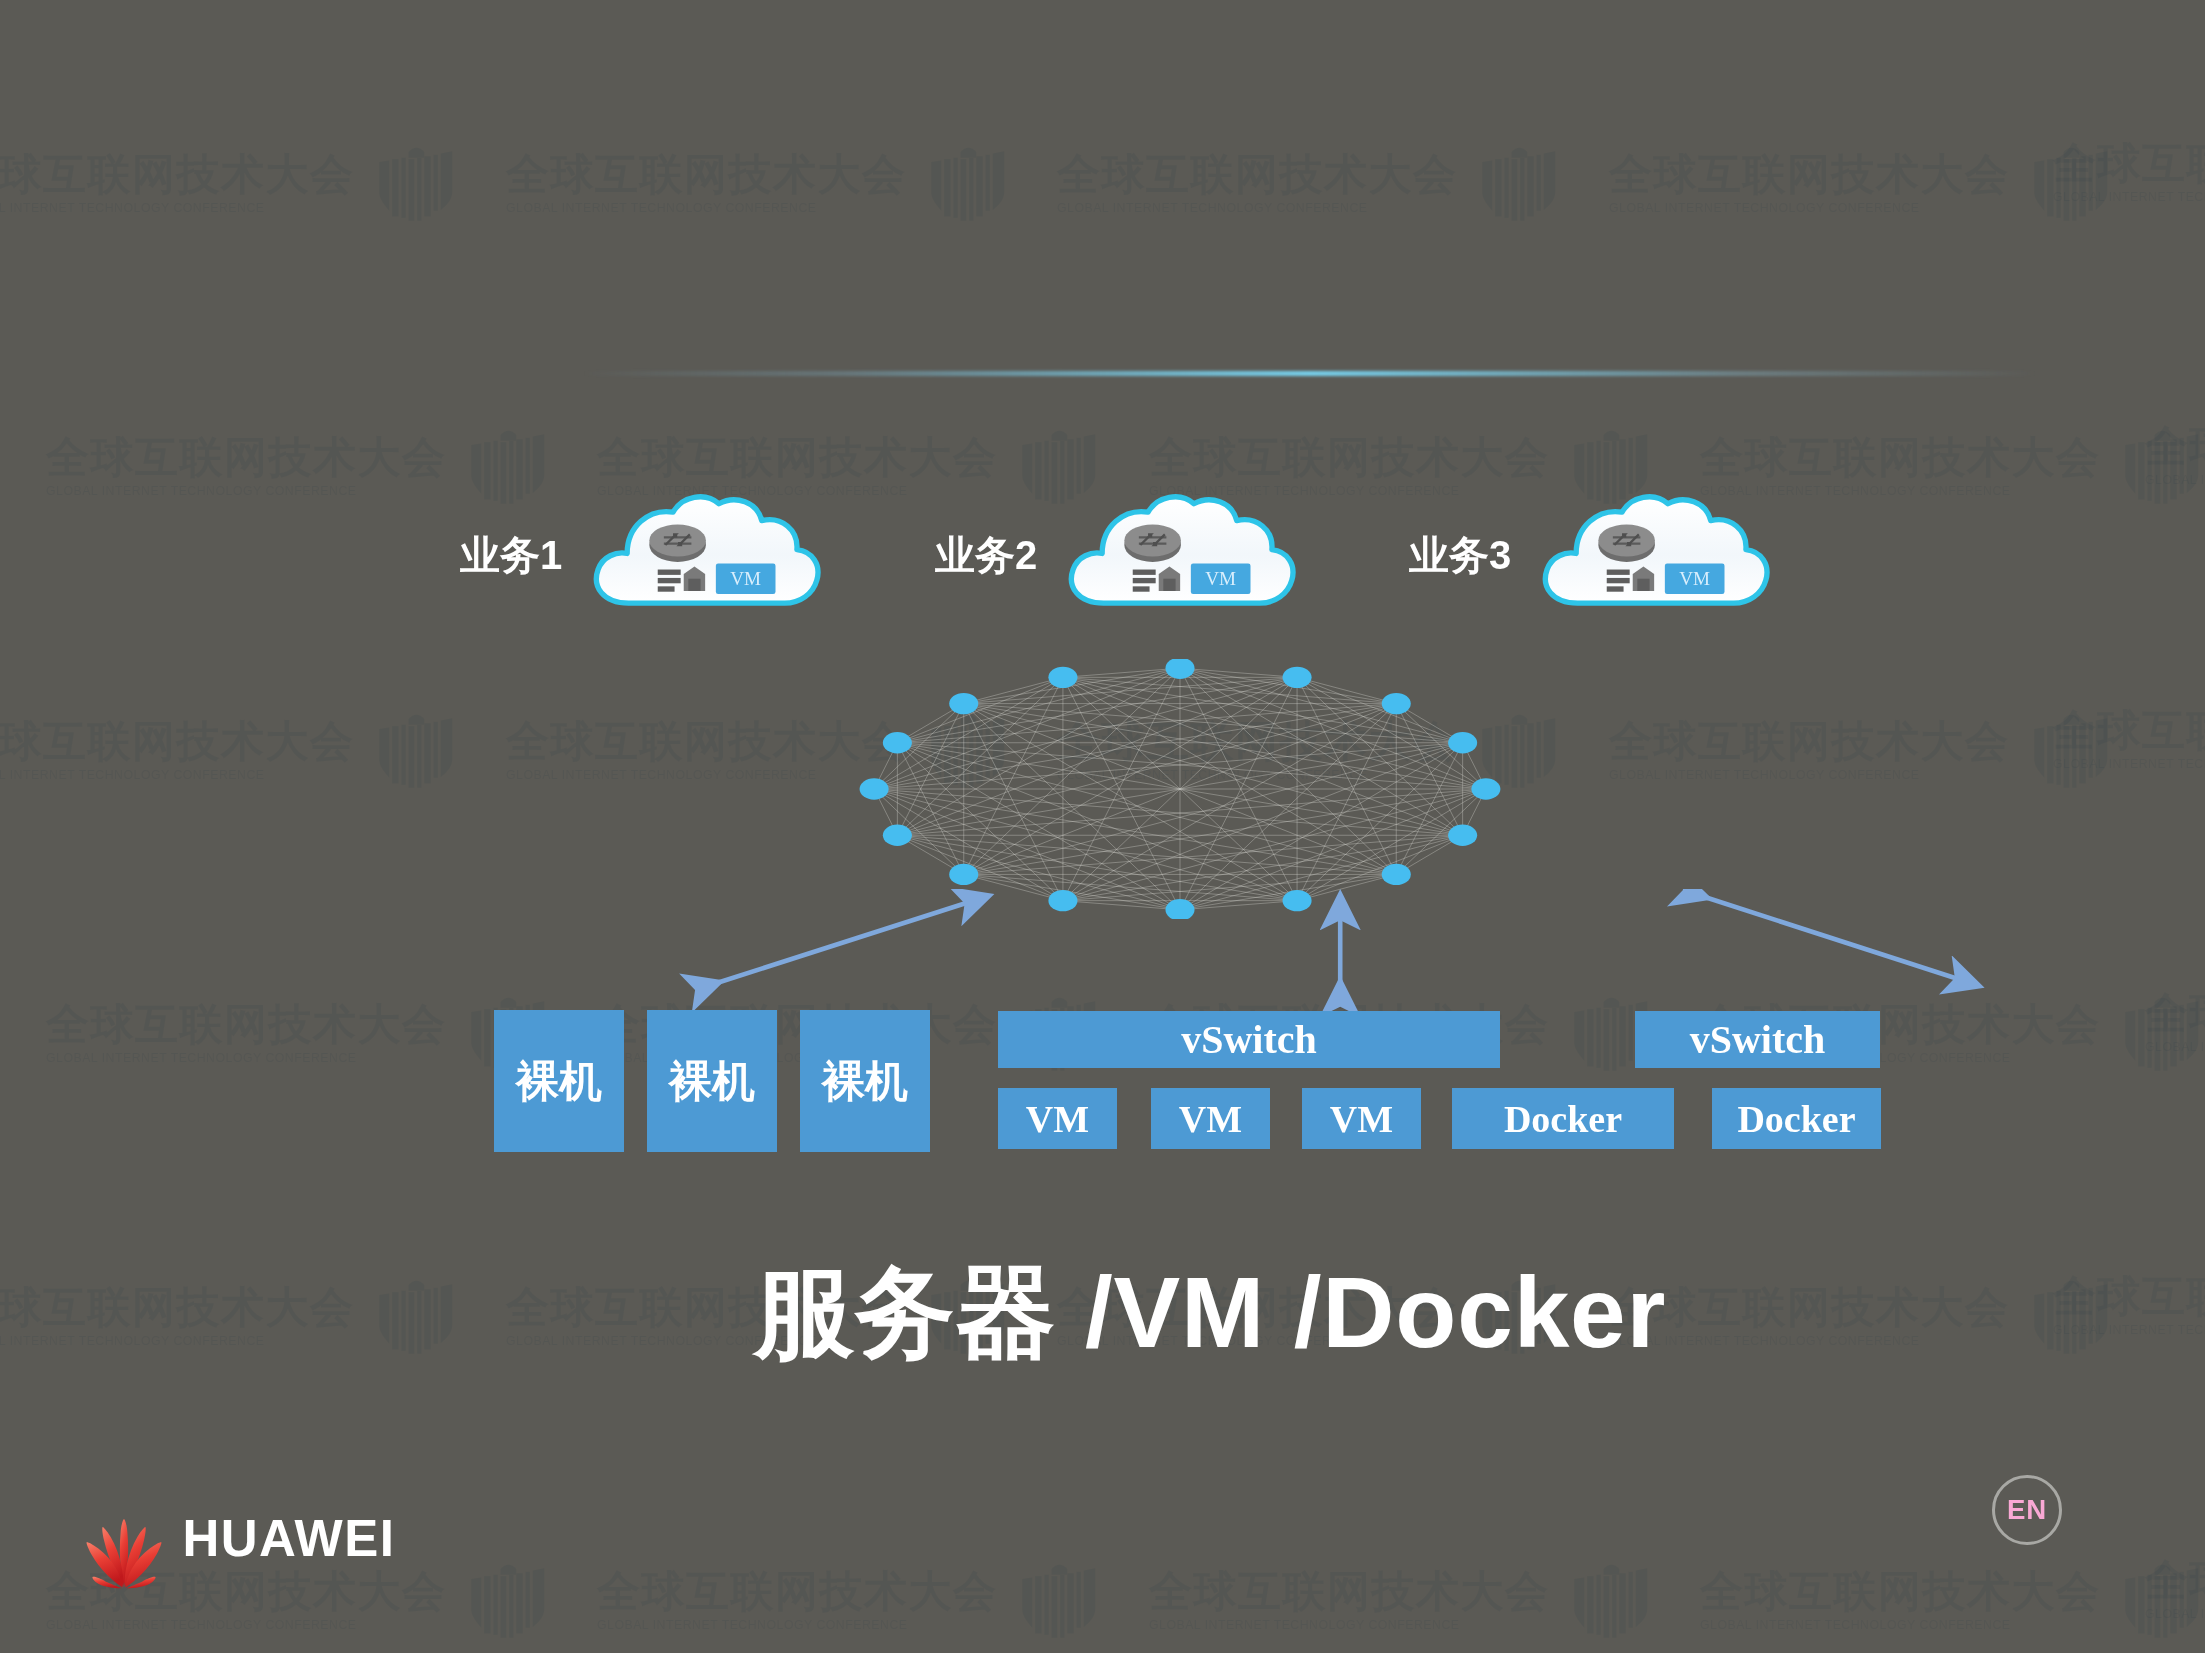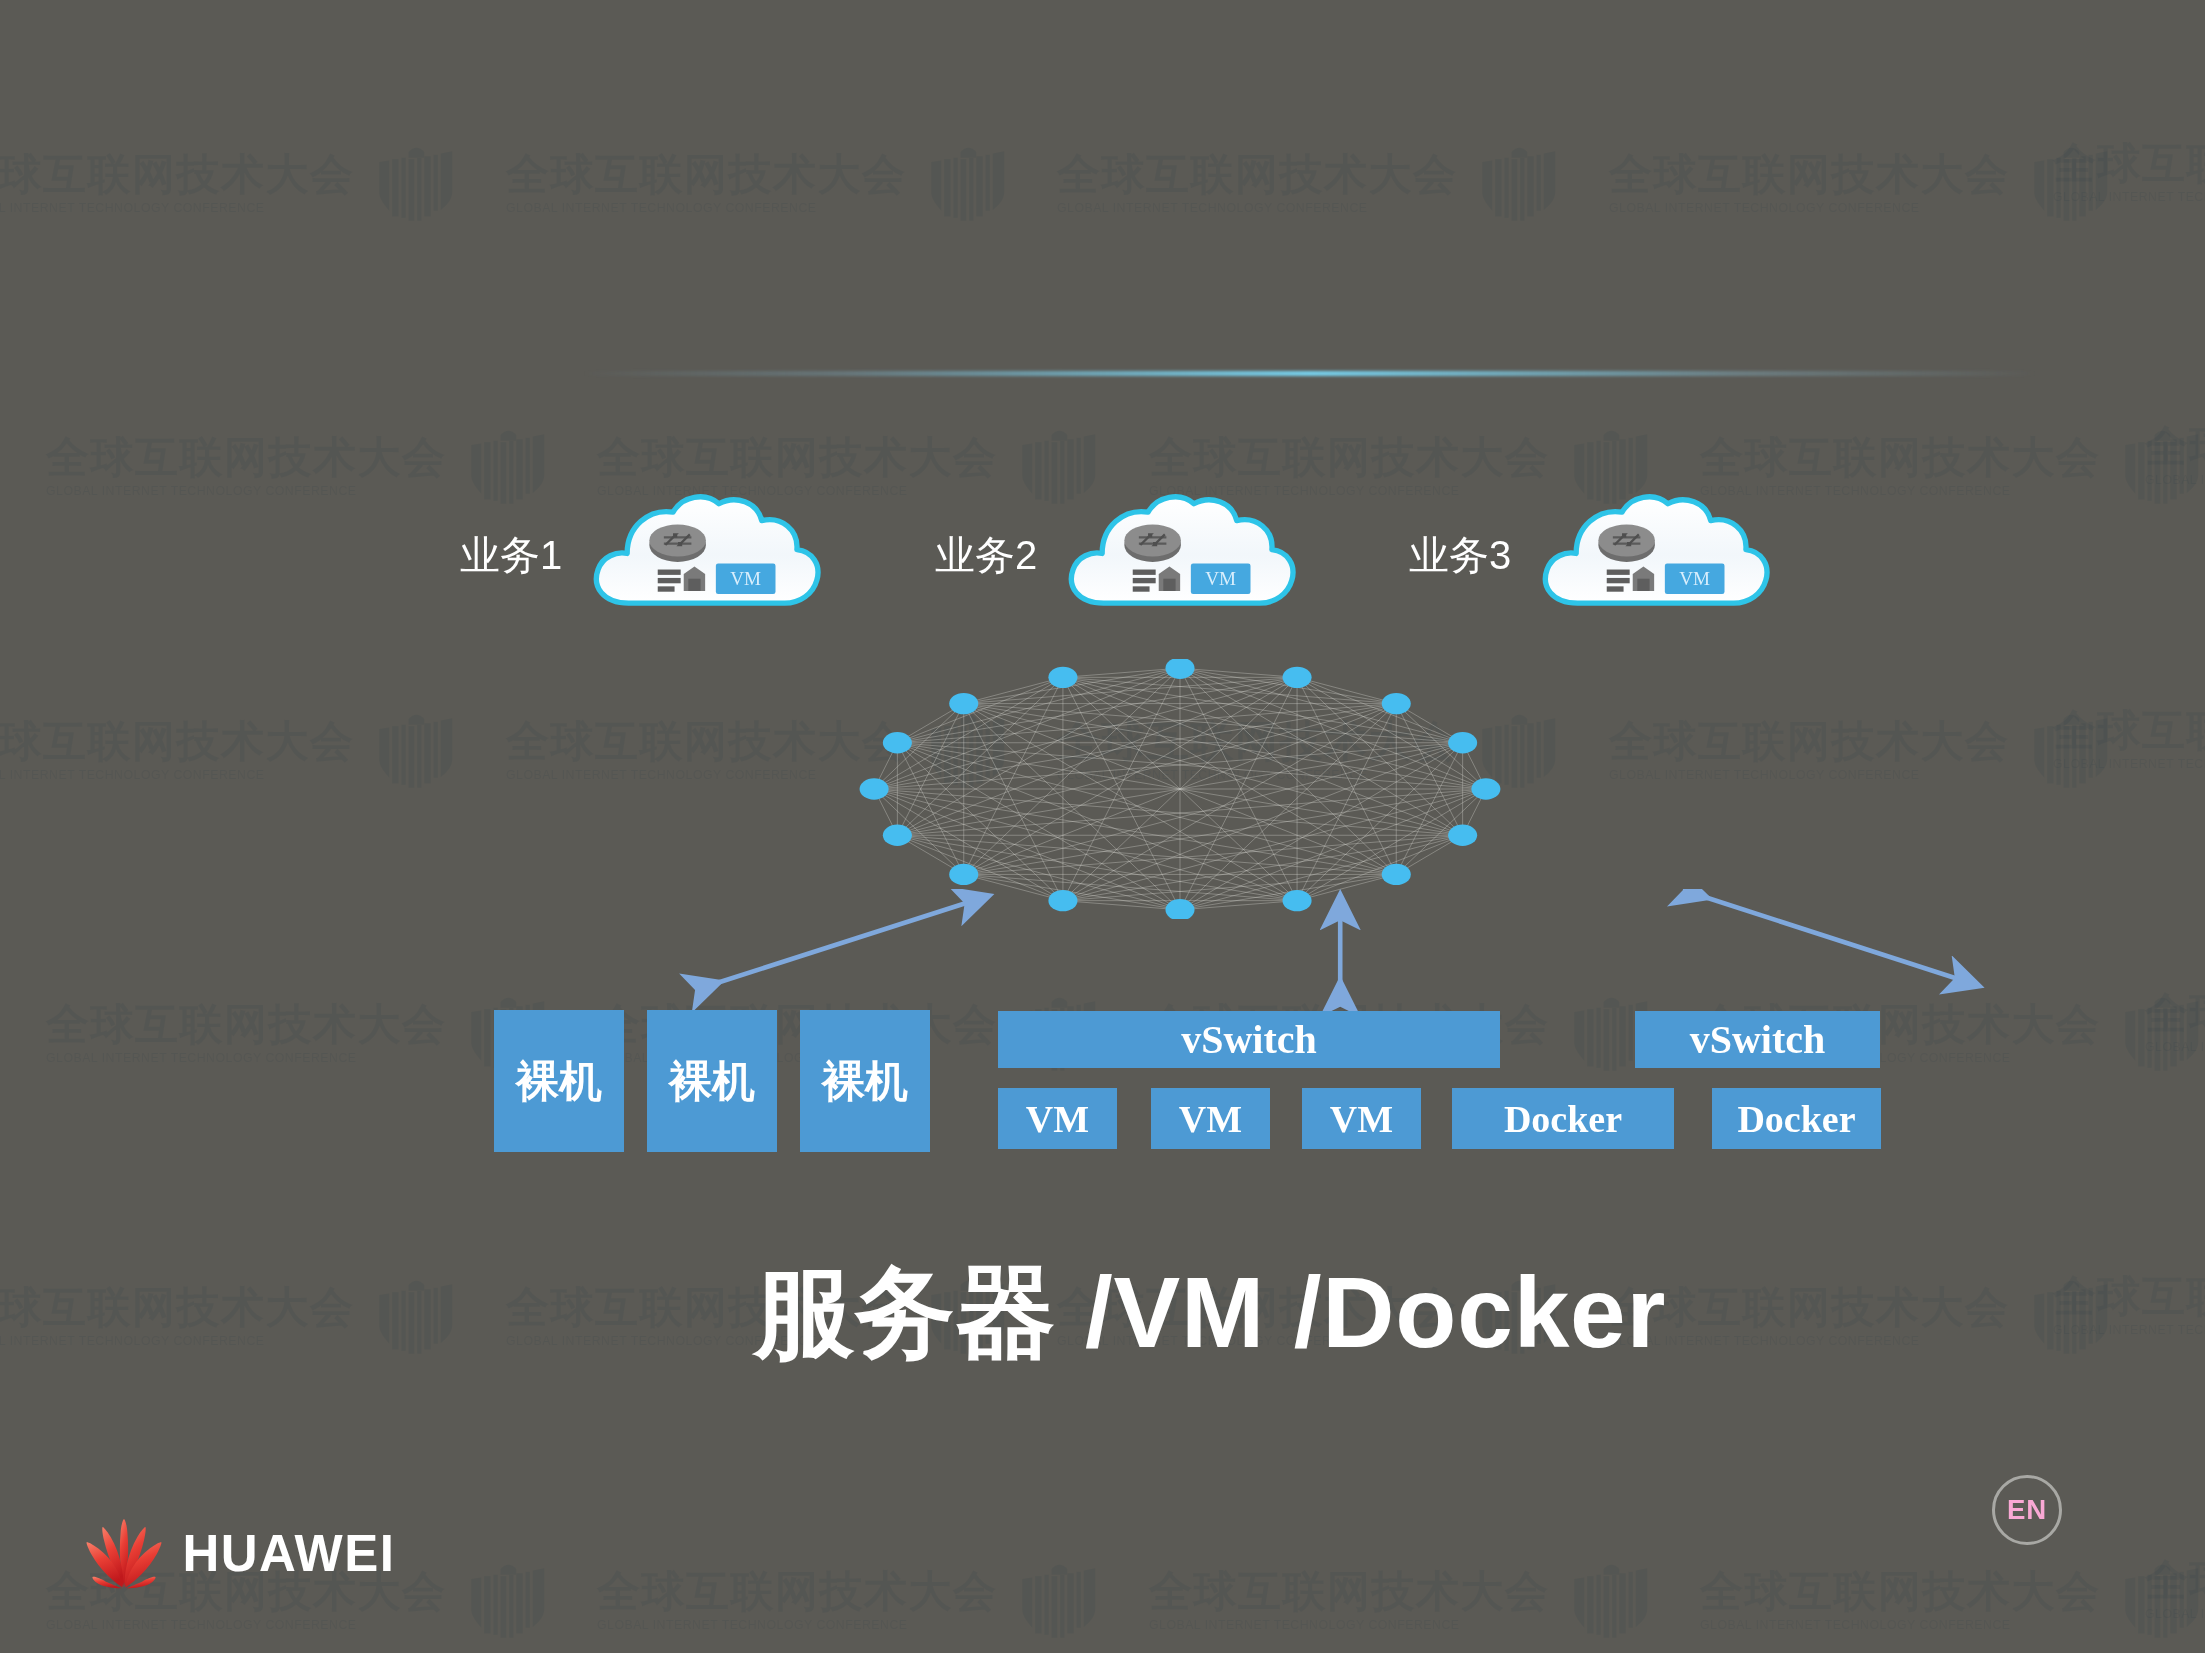--- a/index.html
+++ b/index.html
@@ -81,21 +81,21 @@
   }
 
   
   .svc{
     position:absolute;
     display:flex;
     align-items:center;
   }
   .svc-label{
     font-size:40px;
-    font-weight:normal;
+    font-weight:bold;
     color:#ffffff;
     white-space:nowrap;
     margin-right:21.4px;
   }
   .cloud-wrap{position:relative;width:253px;height:130px;}
   .cloud-wrap svg{display:block;}
 
   
   #mesh{
     position:absolute;
@@ -140,21 +140,21 @@
     white-space:nowrap;
     letter-spacing:0.8px;
     margin-left:42px;
   }
 
   
   #huawei{
     position:absolute;
     left:84px; top:1513px;
     display:flex;
-    align-items:center;
+    align-items:flex-start;
   }
   #huawei .petals{width:80px;height:80px;flex:0 0 auto;}
   #huawei .wordmark{
     font-size:51px;
     font-weight:bold;
     color:#ffffff;
     letter-spacing:1.5px;
     margin-left:18.4px;
     line-height:1;
   }

